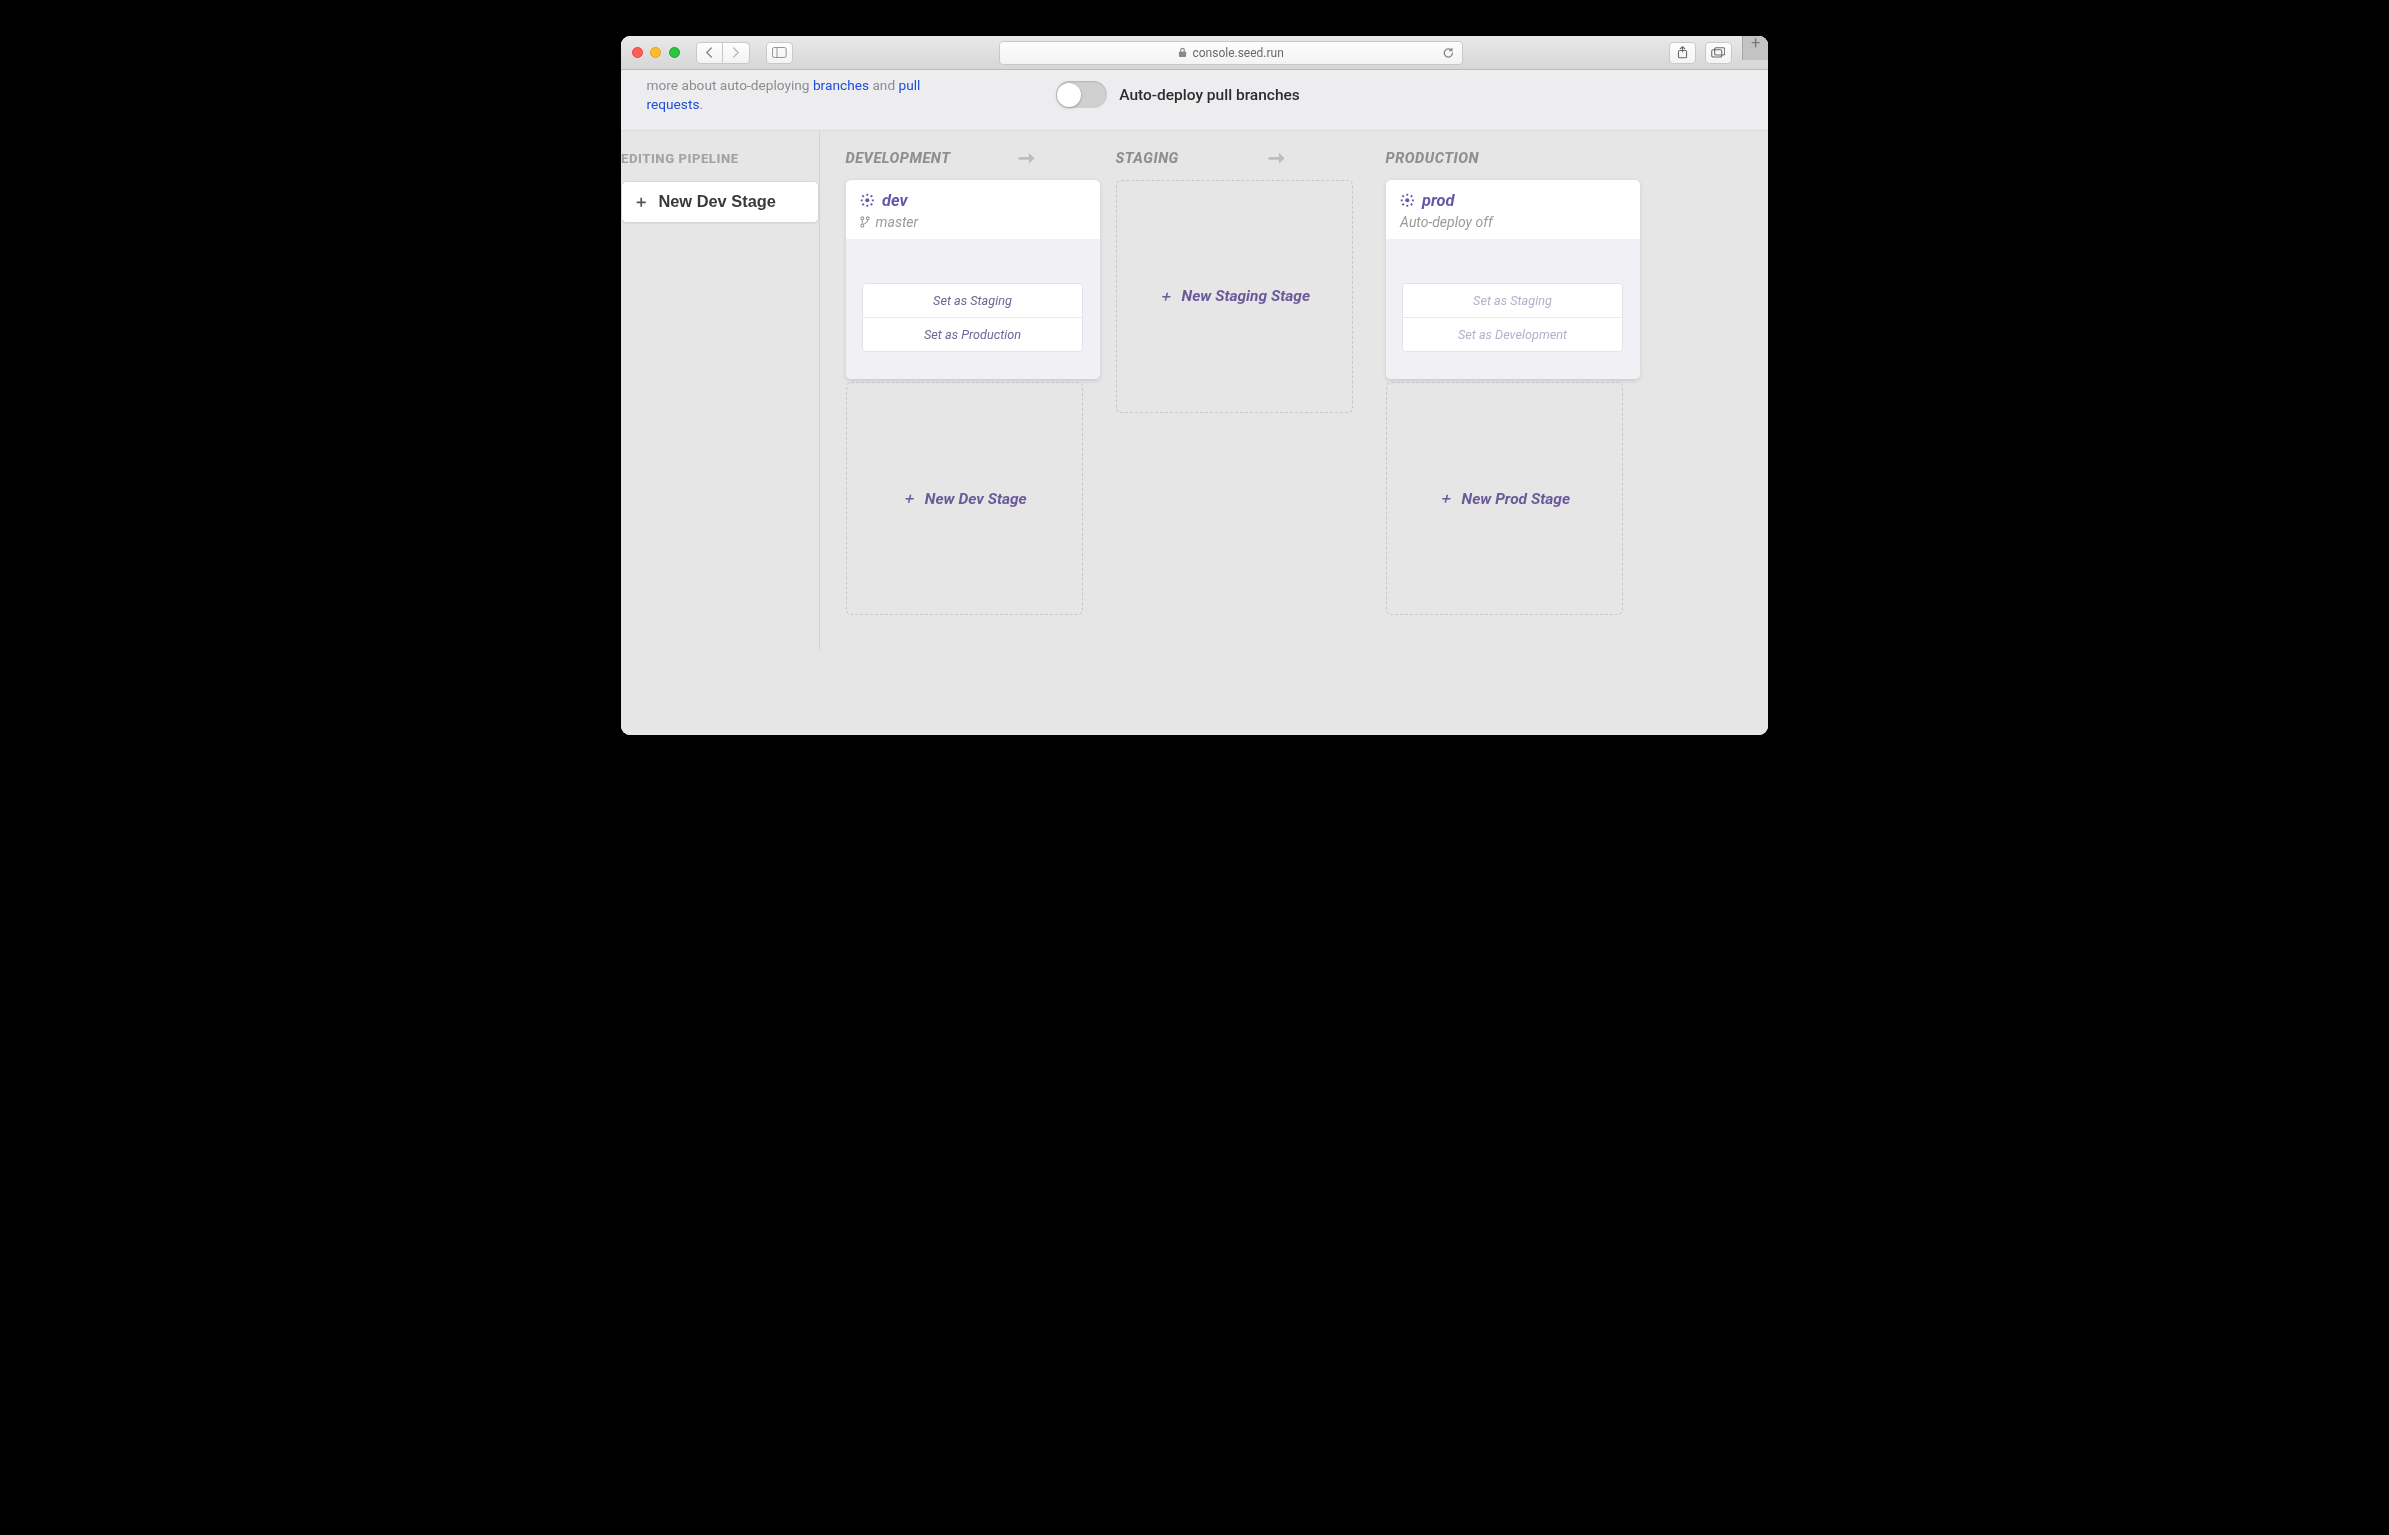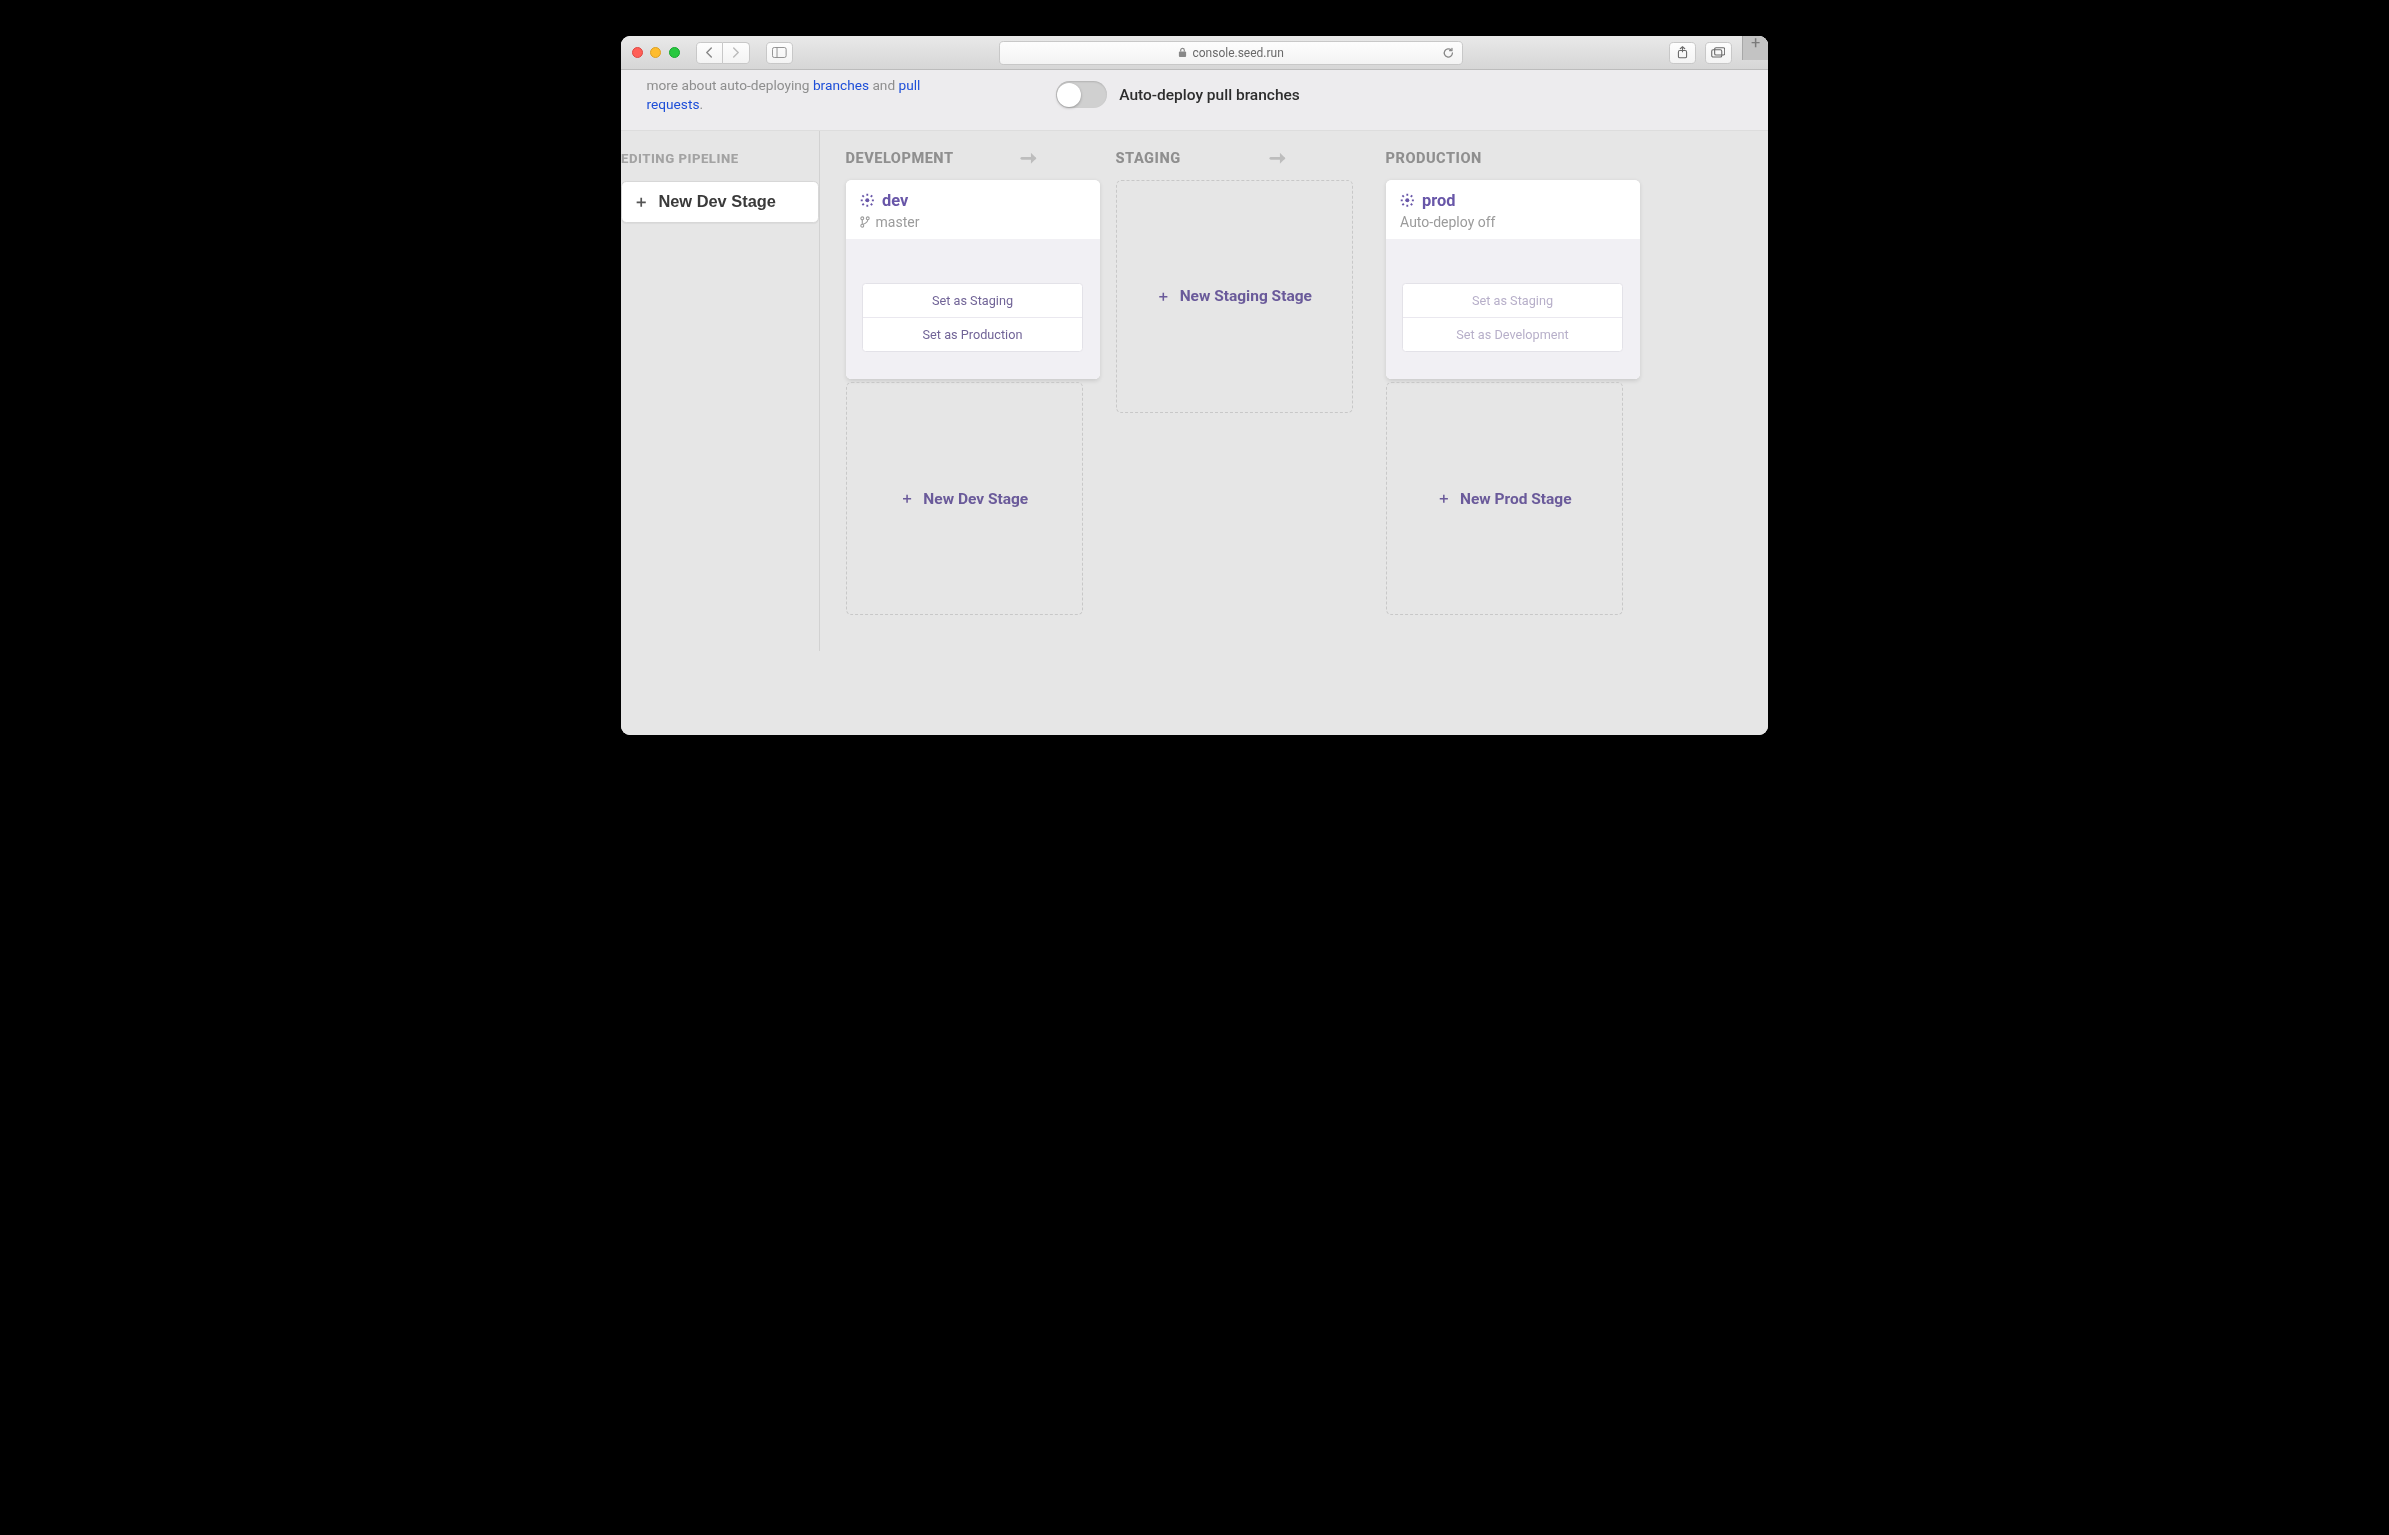--- a/index.html
+++ b/index.html
@@ -132,21 +132,21 @@
   .new-dev-stage-btn {
     width:100%; background:#fff; border:0.9px solid #d7d7d7; border-radius:5.5px;
     padding:9px 11px; font-size:16.4px; font-weight:700; color:#3a3a3a;
     display:flex; align-items:center; gap:9px; cursor:pointer;
     box-shadow:0 0.9px 0.9px rgba(0,0,0,0.05);
   }
   .plus { font-weight:900; color:#555; }
   .columns {
     flex:1; display:flex; padding:18px 24px 36px 25.5px; gap:0;
   }
-  .col { width:270px; position:relative; }
+  .col { width:270px; position:relative;font-style:italic; }
   .col-header {
     display:flex; align-items:center; justify-content:space-between;
     margin-bottom:12.7px;
   }
   .col-title {
     color:#8f8f8f; font-size:14.6px; font-weight:800; letter-spacing:0.5px;
   }
   .arrow { color:#bdbdbd; font-size:18px; margin:0 auto; padding-right:9px;}
   .stage-card {
     background:#fff; border-radius:5.5px; box-shadow:0 1.8px 4.6px rgba(0,0,0,0.12);

